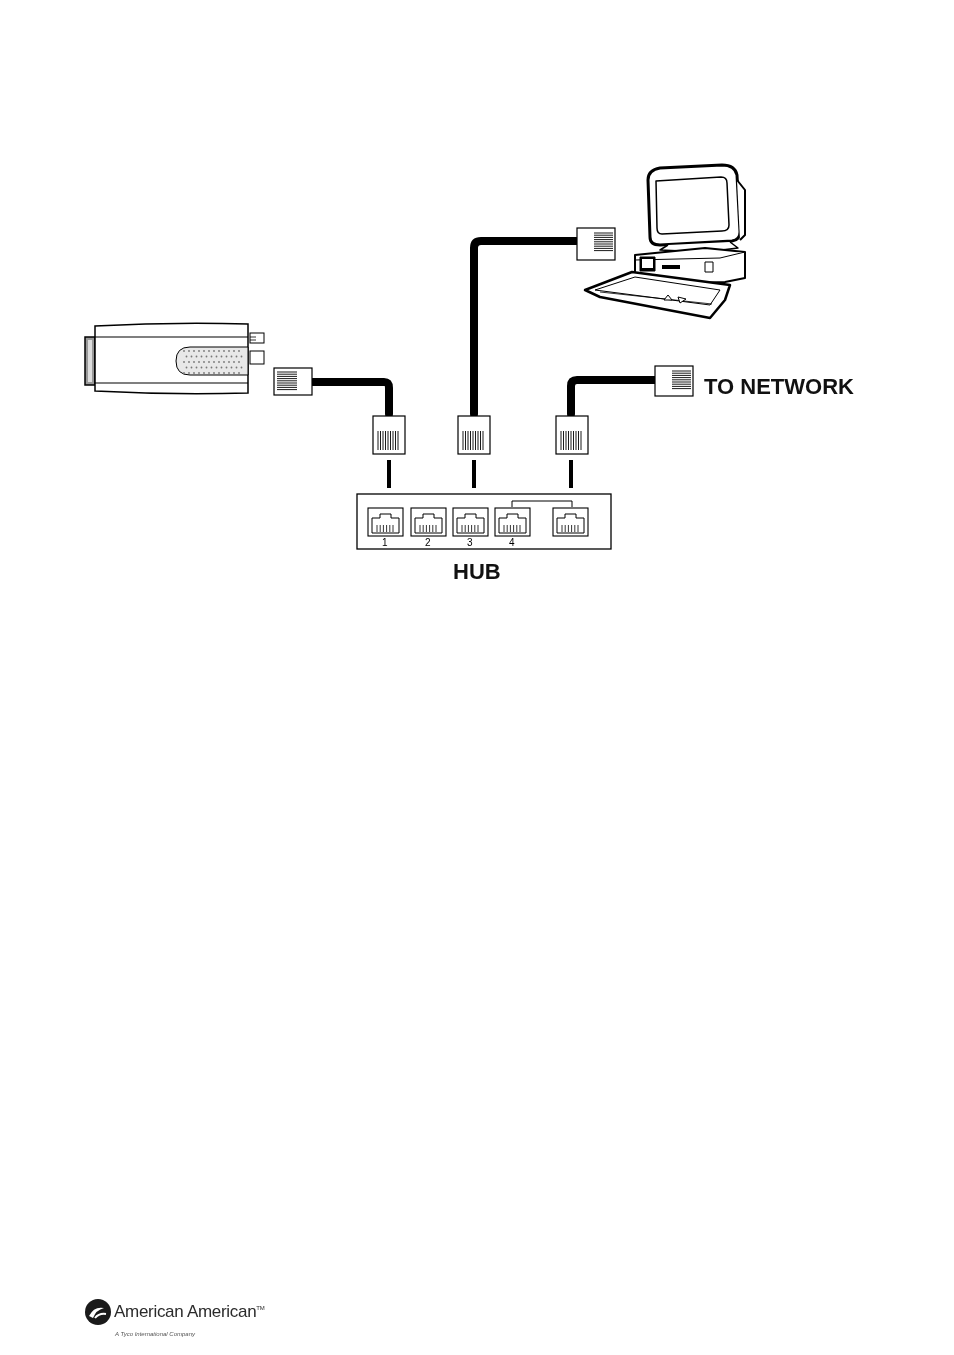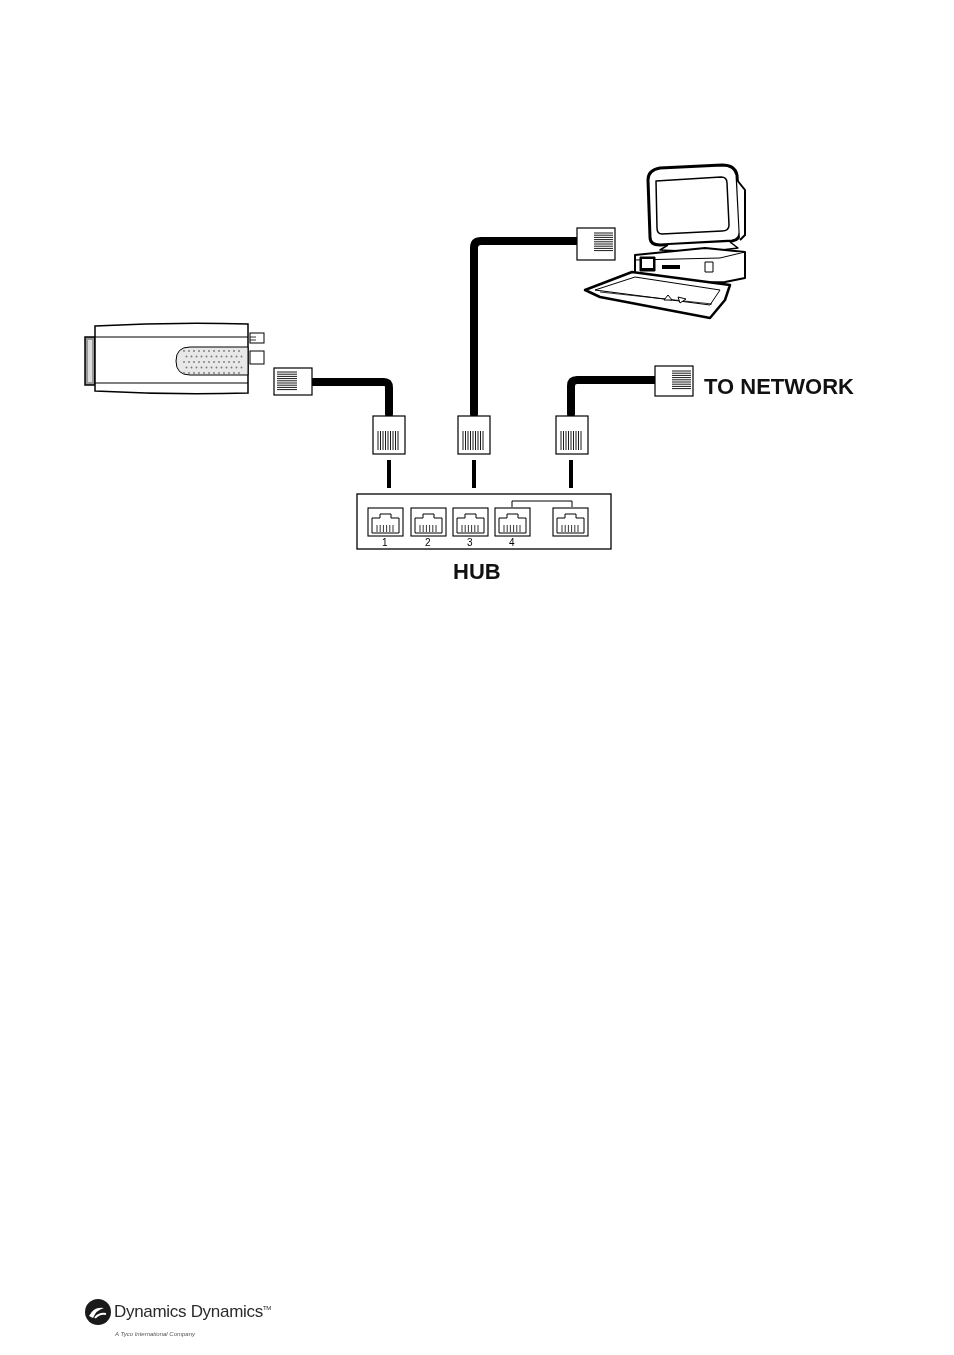--- a/index.html
+++ b/index.html
@@ -281,15 +281,15 @@
   <text class="lbl" x="704" y="394" font-size="22">TO NETWORK</text>
   <text class="lbl" x="453" y="579" font-size="22">HUB</text>
 </svg>
 
 <div class="logo">
   <svg class="logo-mark" viewBox="0 0 28 28">
     <circle cx="14" cy="14" r="13" fill="#1a1a1a"></circle>
     <path d="M5 18 Q10 8 20 10 Q12 12 9 20 Z" fill="#fff"></path>
     <path d="M11 20 Q15 15 22 16" fill="none" stroke="#fff" stroke-width="2"></path>
   </svg>
-  <div class="logo-brand"><span>Dynamics Dynamics</span><sup>TM</sup></div>
+  <div class="logo-brand"><span>American American</span><sup>TM</sup></div>
   <div class="logo-tag">A Tyco International Company</div>
 </div>
 
 </body></html>

